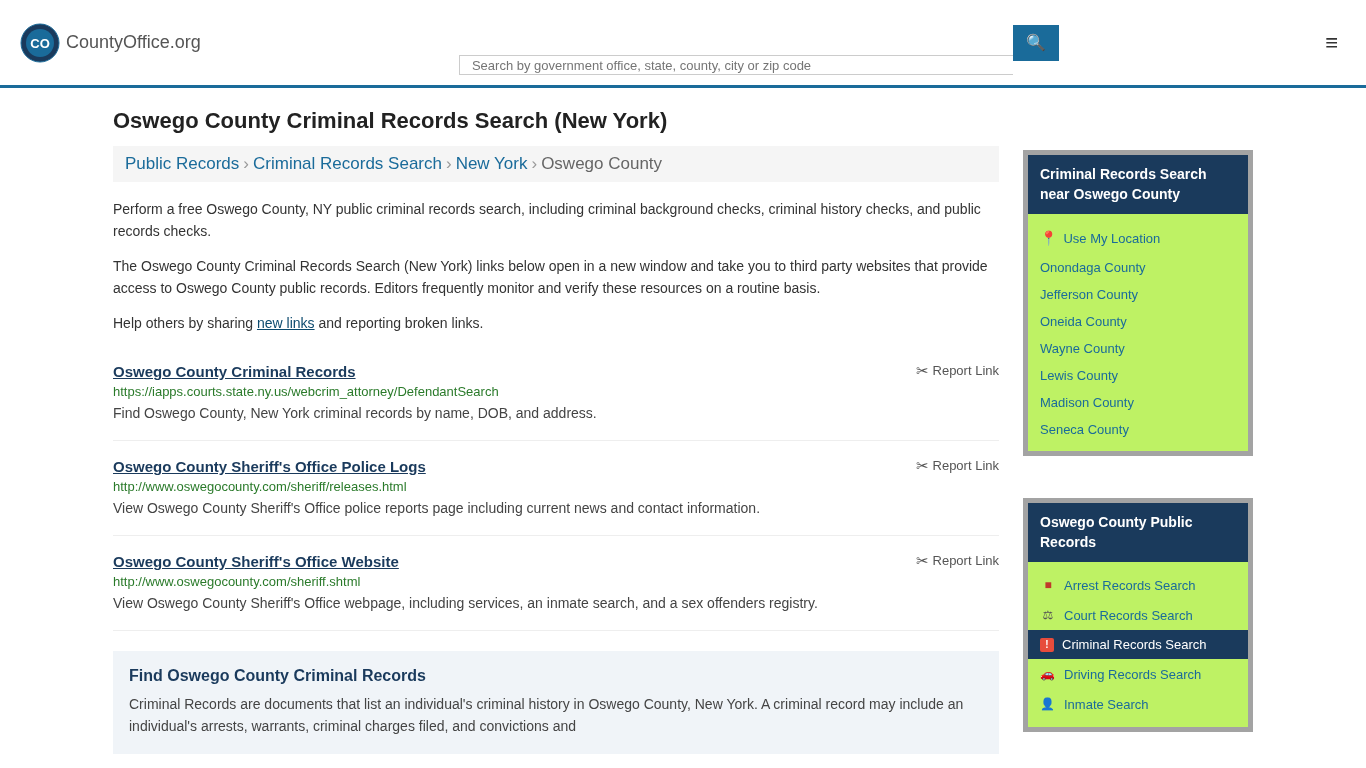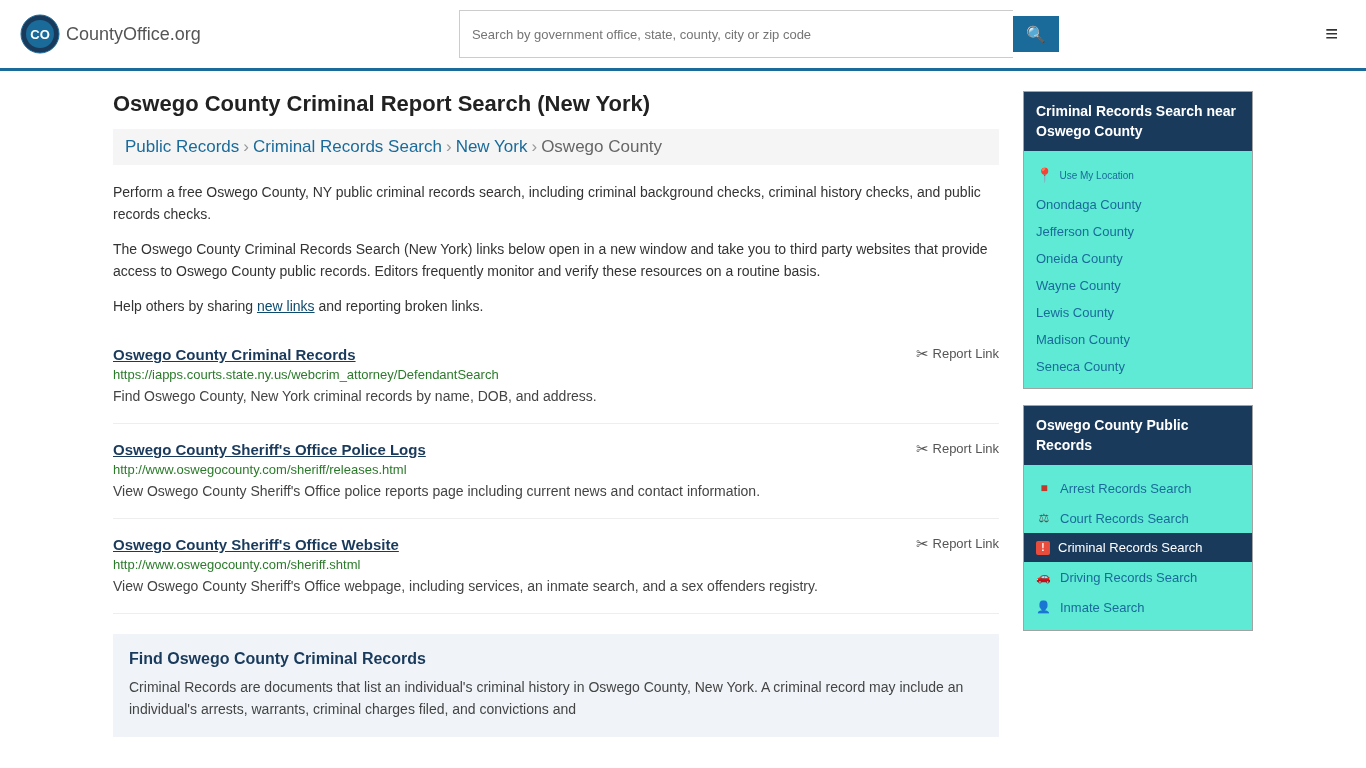--- a/index.html
+++ b/index.html
@@ -40,21 +40,22 @@
       max-width: 600px;
       margin: 0 20px;
     }
     .search-input {
       flex: 1;
       padding: 8px 12px;
       border: 1px solid #ccc;
       border-right: none;
       font-size: 13px;
       outline: none;
-      height: 48px;
+      height: 20px;
+      margin-top: 45px;
     }
     .search-btn {
       background: #1a6b9a;
       border: 1px solid #1a6b9a;
       color: white;
       padding: 0 12px;
       height: 36px;
       cursor: pointer;
       font-size: 16px;
       display: flex;
@@ -174,24 +175,25 @@
       margin-bottom: 8px;
     }
     .find-text {
       font-size: 14px;
       color: #444;
       line-height: 1.6;
     }
 
     
     .sidebar-section {
-      background: #5eead4;
-      border: 1px solid #a3a3a3;
+      background: #bef264;
+      border: 5px solid #a3a3a3;
       margin-bottom: 16px;
       overflow: hidden;
+      margin-top: 42px;
     }
     .sidebar-section-title {
       background: #1a3a5c;
       color: #fff;
       padding: 10px 12px;
       font-size: 14px;
       font-weight: bold;
       line-height: 1.4;
     }
     .sidebar-section-body {
@@ -211,21 +213,21 @@
       gap: 6px;
       padding: 8px 12px;
     }
     .location-icon {
       color: #333;
       font-size: 14px;
     }
     .location-link {
       color: #1a6b9a;
       text-decoration: none;
-      font-size: 10px;
+      font-size: 13px;
     }
 
     
     .pr-item {
       display: flex;
       align-items: center;
       gap: 8px;
       padding: 7px 12px;
       font-size: 13px;
       cursor: pointer;
@@ -279,21 +281,21 @@
     </button>
   </div>
   <button class="menu-btn">
     <span>≡</span>
   </button>
 </header>
 
 <div class="container">
 
   <div class="main-content">
-    <h1 class="page-title">Oswego County Criminal Report Search (New York)</h1>
+    <h1 class="page-title">Oswego County Criminal Records Search (New York)</h1>
 
     <nav class="breadcrumb">
       <a href="#">Public Records</a>
       <span class="sep">›</span>
       <a href="#">Criminal Records Search</a>
       <span class="sep">›</span>
       <a href="#">New York</a>
       <span class="sep">›</span>
       <span>Oswego County</span>
     </nav>

